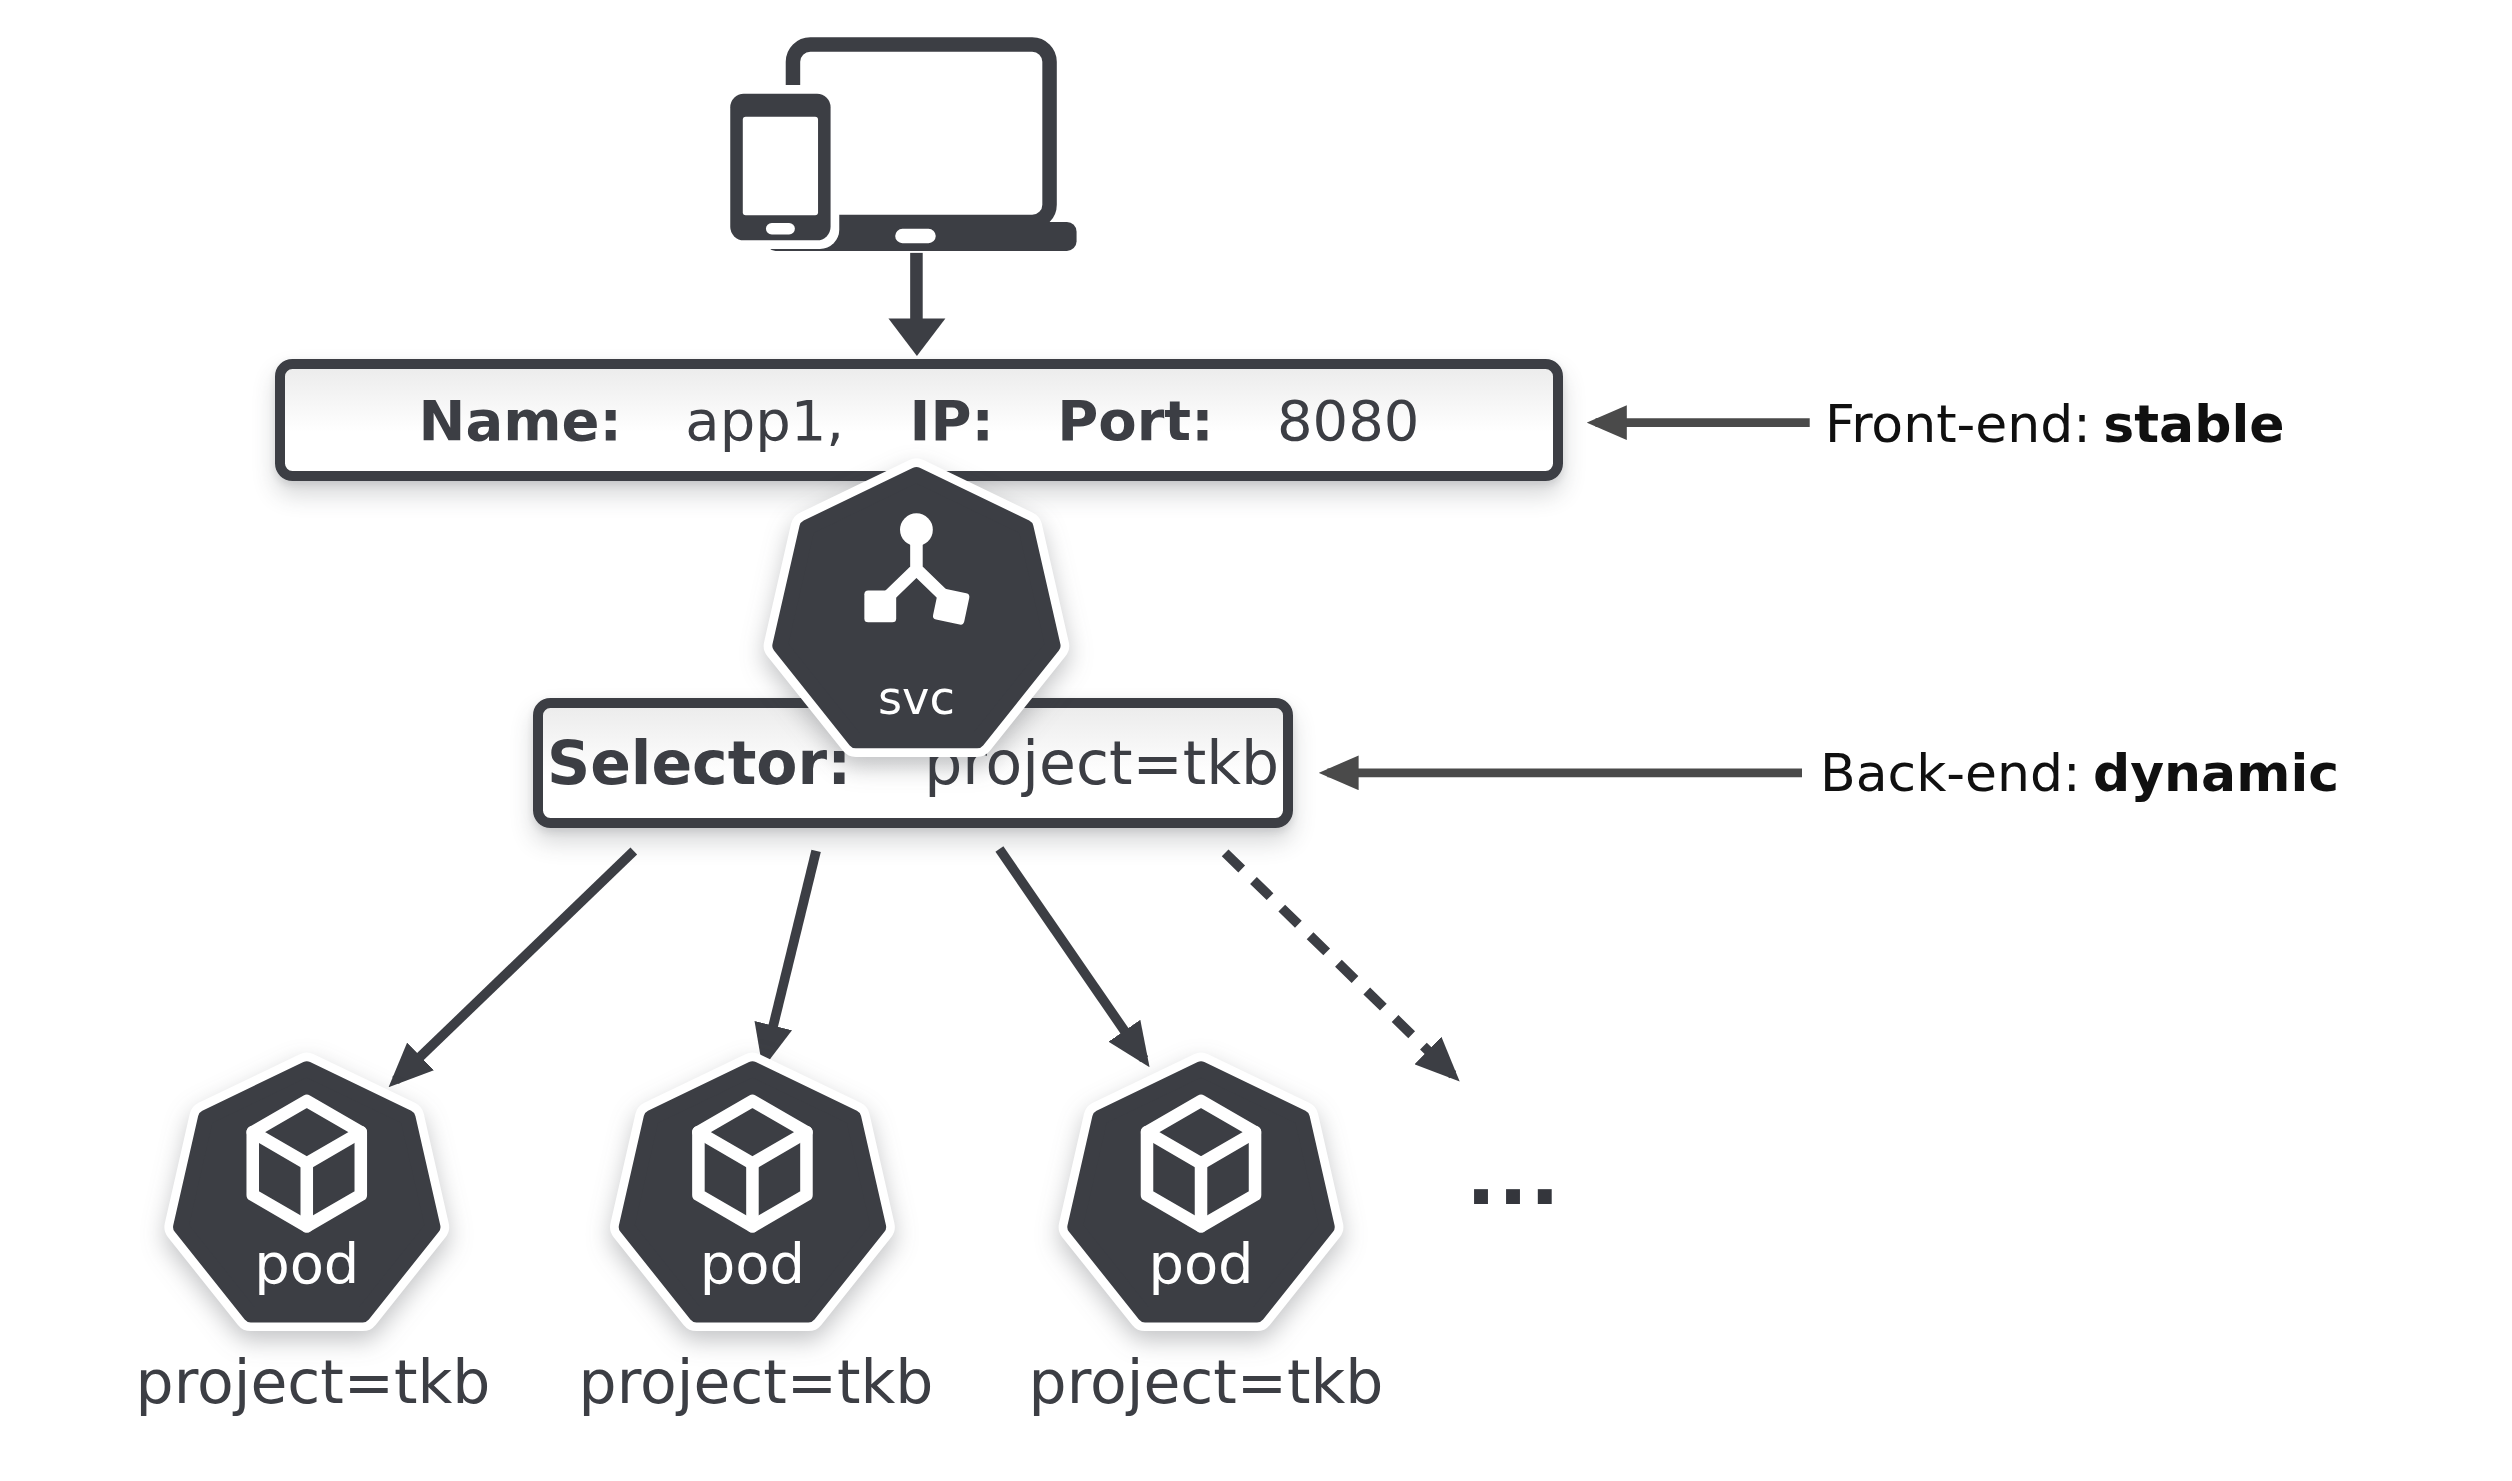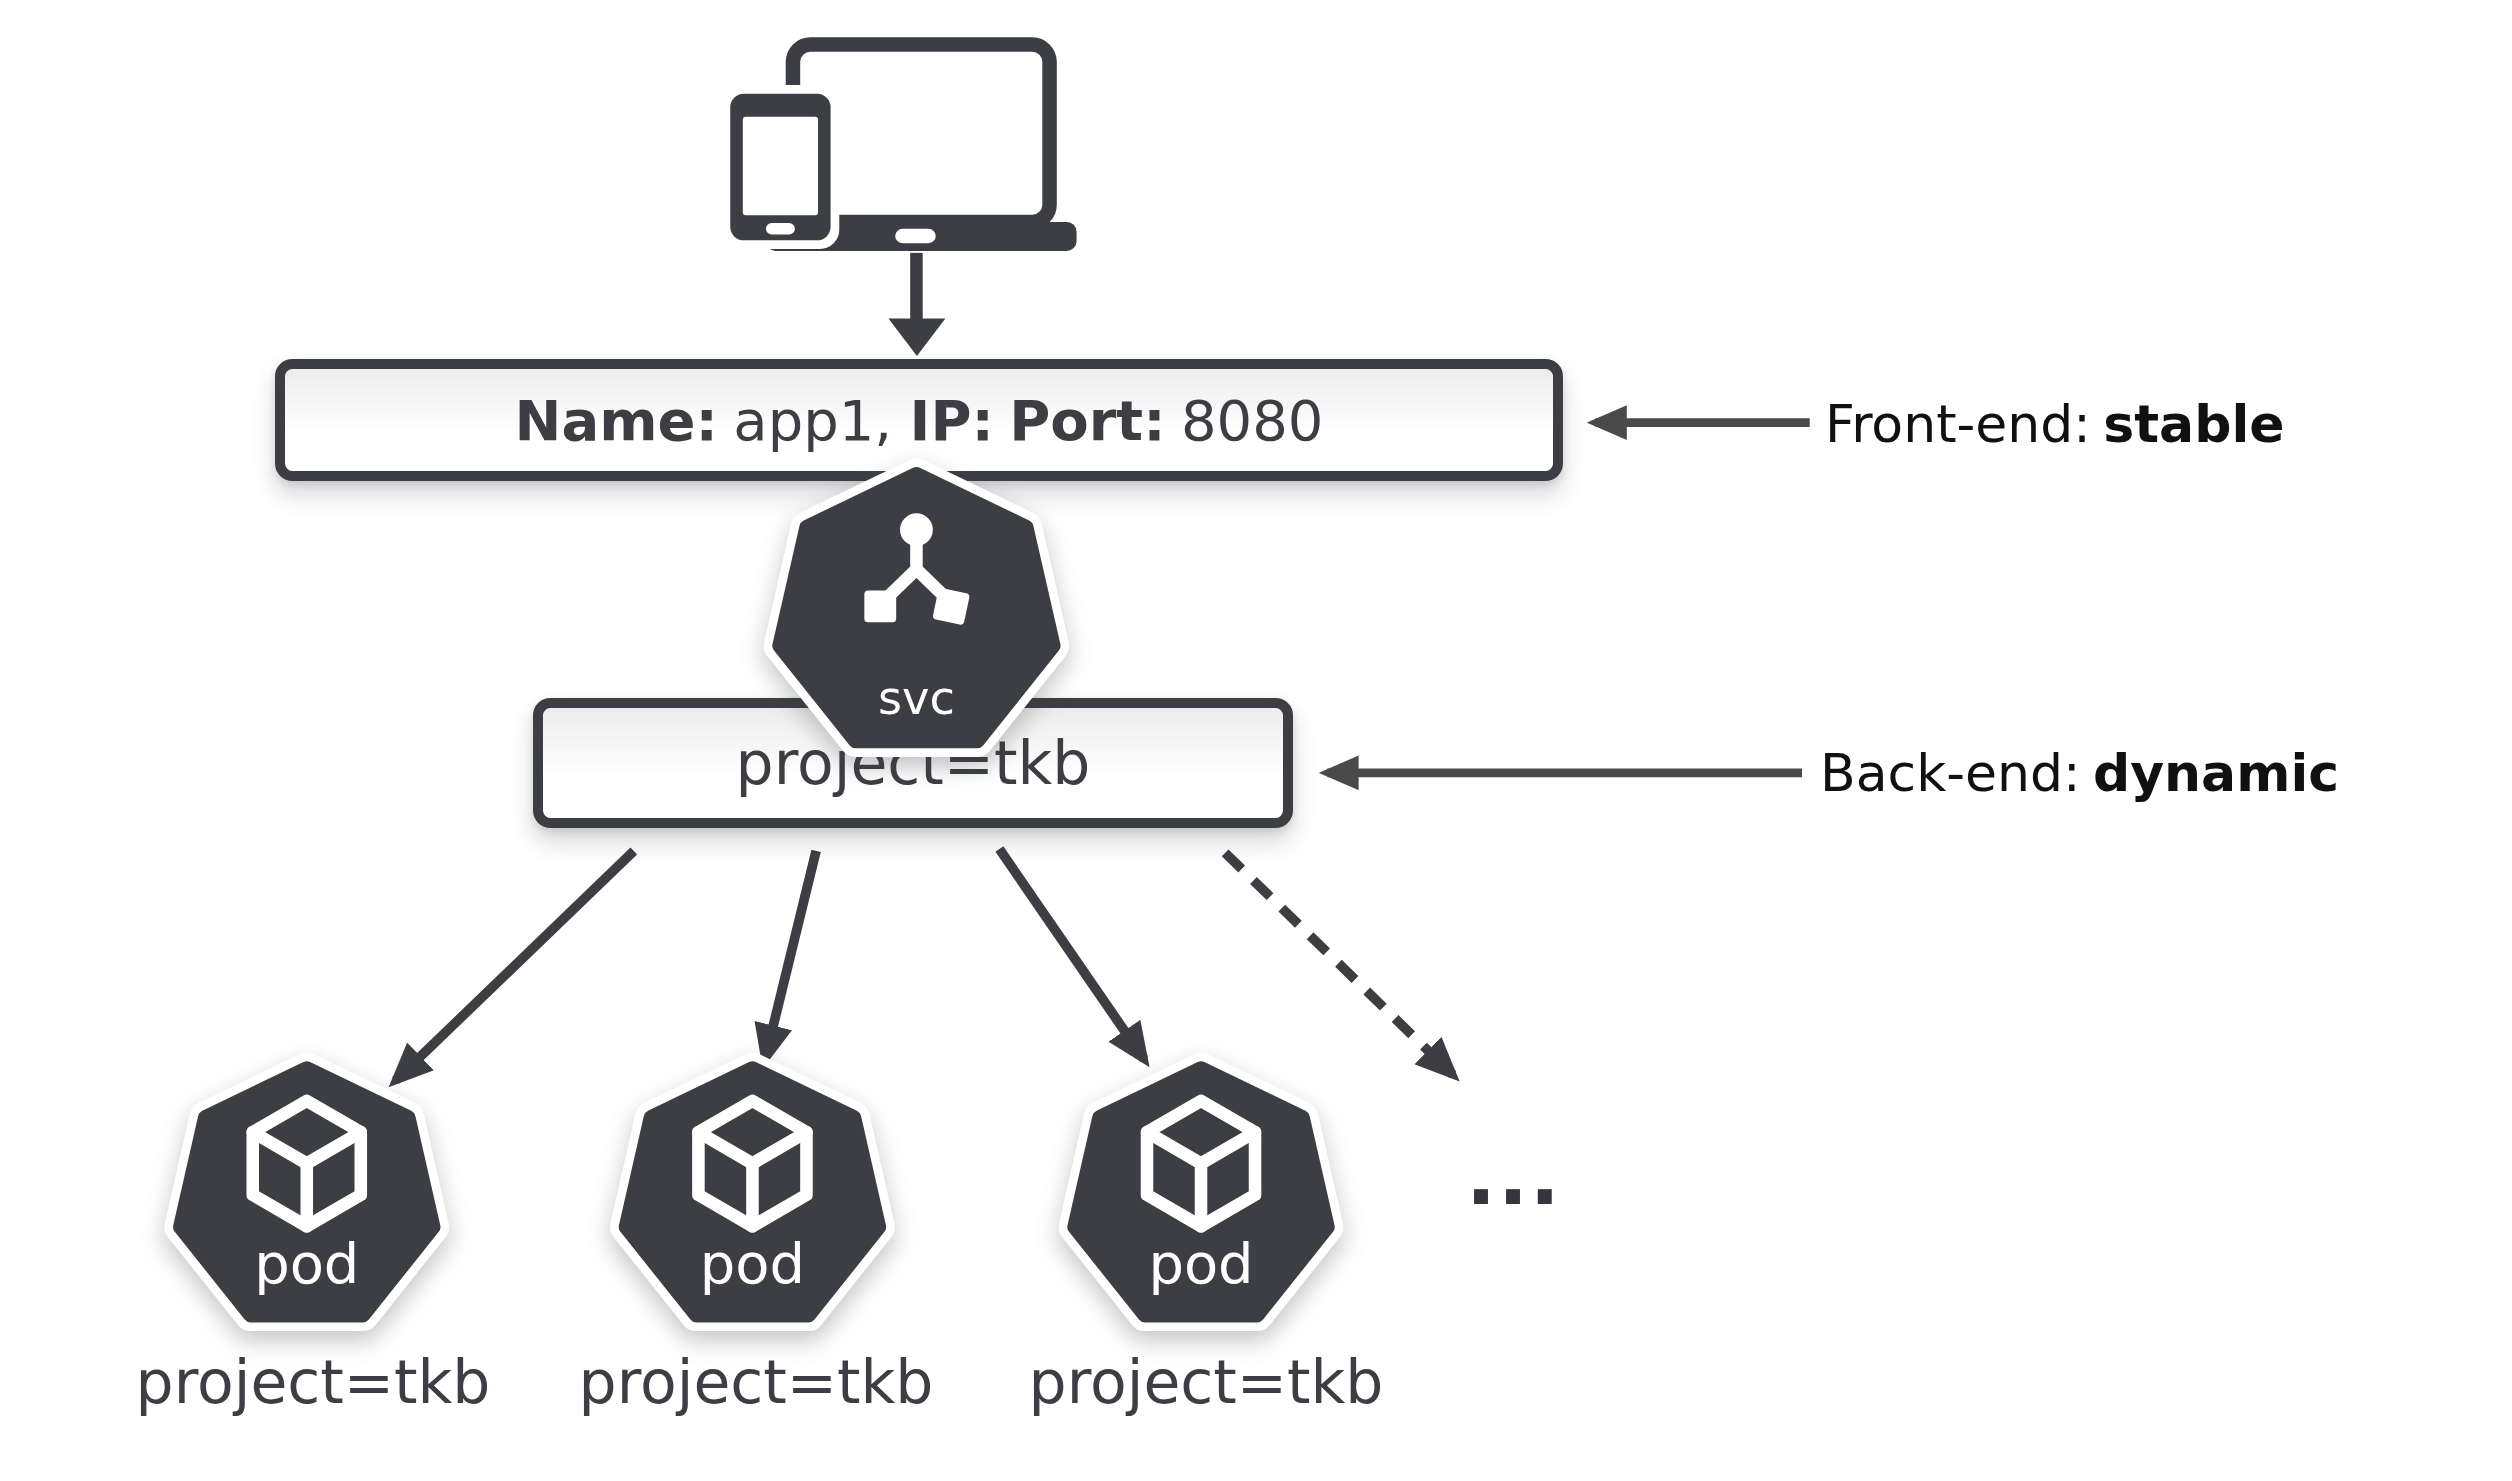--- a/index.html
+++ b/index.html
@@ -12,21 +12,21 @@
     color:#3c3e44;
   }
   .overlay{position:absolute;left:0;top:0;pointer-events:none;}
   .shape-shadow{filter:drop-shadow(0 10px 12px rgba(57,60,67,0.30));}
   .box{
     position:absolute;box-sizing:border-box;
     border:10.6px solid #3c3e44;border-radius:17.4px;
     background:linear-gradient(180deg,#ececec 0%,#ffffff 62%);
     box-shadow:0 13.5px 23px rgba(55,58,65,0.20),0 3.9px 7.7px rgba(55,58,65,0.12);
     display:flex;align-items:center;justify-content:center;
-    white-space:nowrap;color:#3c3e44;
+    white-space:nowrap;color:#3c3e44;gap:48px;
   }
   .box-front{left:275px;top:359px;width:1288px;height:122px;font-size:56px;}
   .box-selector{left:533px;top:698px;width:760px;height:130px;font-size:60px;}
   .box .lbl{font-weight:bold;margin-right:15.4px;}
   .box .val{margin-right:17.4px;}
   .box span:last-child{margin-right:0;}
   .box-selector .lbl{margin-right:25px;}
   .note{
     position:absolute;font-size:52px;color:#101010;white-space:nowrap;
   }
@@ -56,20 +56,21 @@
 
   <div class="box box-front">
     <span class="lbl">Name:</span>
     <span class="val">app1,</span>
     <span class="lbl">IP:</span>
     <span class="lbl">Port:</span>
     <span class="val">8080</span>
   </div>
 
   <div class="box box-selector">
+    <span class="lbl">Selector:</span>
     <span class="val">project=tkb</span>
   </div>
 
   <div class="note note-back">
     <span>Back-end:</span><span class="em">dynamic</span>
   </div>
   <div class="note note-front">
     <span>Front-end:</span><span class="em">stable</span>
   </div>
 

